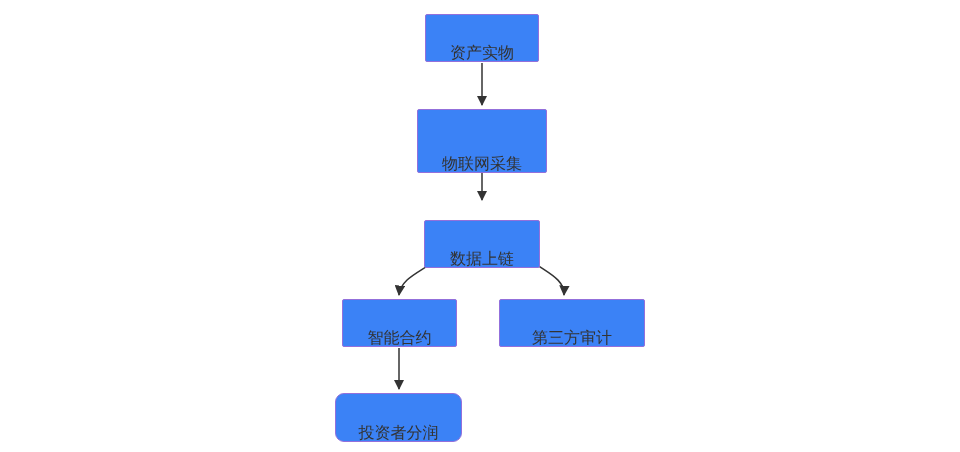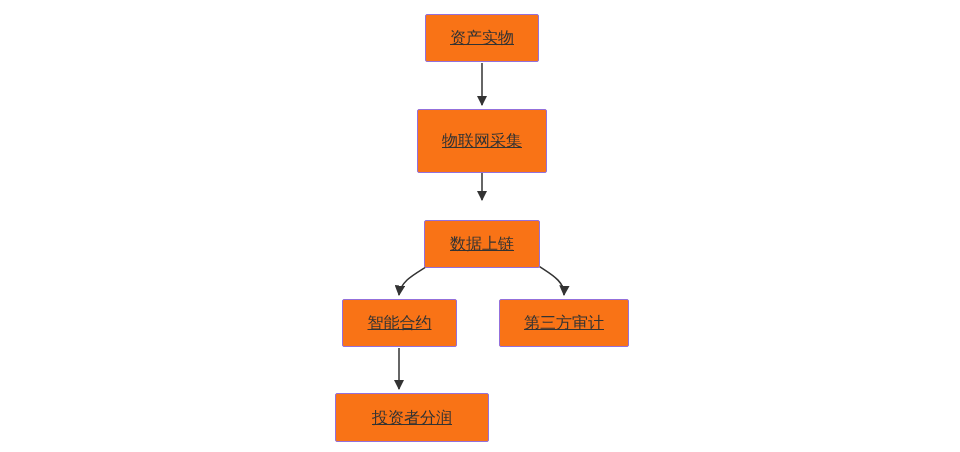--- a/index.html
+++ b/index.html
@@ -21,38 +21,37 @@
     position: absolute;
     left: 0;
     top: 0;
     width: 960px;
     height: 452px;
     pointer-events: none;
   }
   .node {
     position: absolute;
     box-sizing: border-box;
-    background: #f97316;
+    background: #3b82f6;
     border: 1px solid #9370DB;
     border-radius: 2px;
     display: flex;
-    align-items: center;
+    align-items: flex-end;
     justify-content: center;
     color: #333333;
     font-size: 16px;
     line-height: 1;
     white-space: nowrap;
-    text-decoration: underline;
   }
   .n-asset    { left: 425px; top: 14px;  width: 114px; height: 48px; }
   .n-iot      { left: 417px; top: 109px; width: 130px; height: 64px; }
   .n-chain    { left: 424px; top: 220px; width: 116px; height: 48px; }
   .n-contract { left: 342px; top: 299px; width: 115px; height: 48px; }
-  .n-audit    { left: 499px; top: 299px; width: 130px; height: 48px; }
-  .n-profit   { left: 335px; top: 393px; width: 154px; height: 49px; }
+  .n-audit    { left: 499px; top: 299px; width: 146px; height: 48px; }
+  .n-profit   { left: 335px; top: 393px; width: 127px; height: 49px; border-radius: 9px; }
   .edge-path {
     fill: none;
     stroke: #333333;
     stroke-width: 1.5px;
   }
 </style>
 </head>
 <body>
 
 <div class="canvas">

